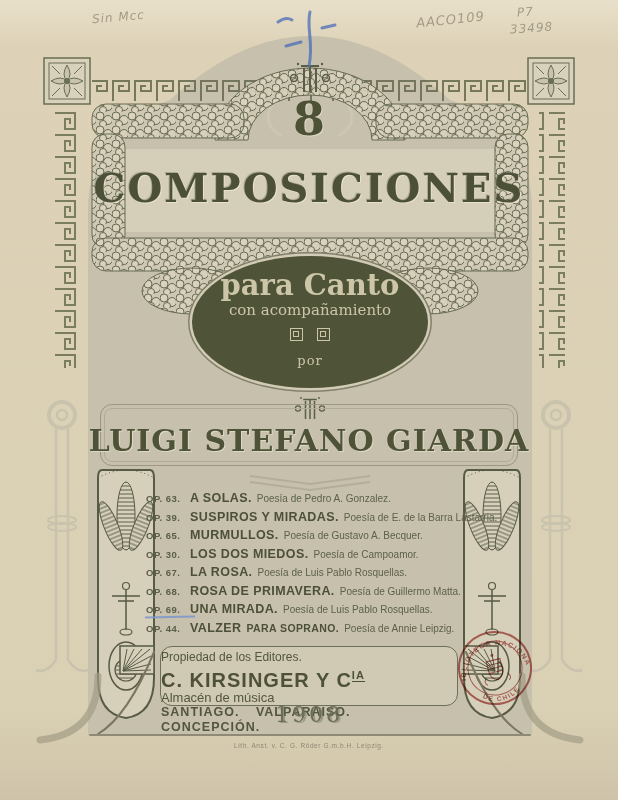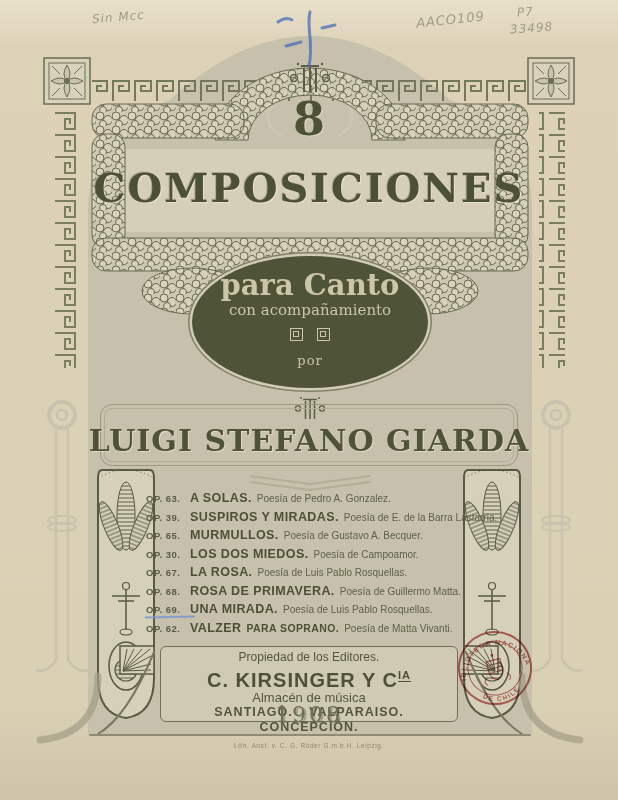--- a/index.html
+++ b/index.html
@@ -35,22 +35,22 @@
   
   .works{left:146px;top:488px;width:350px;list-style:none;margin:0;padding:0;}
   .works li{height:18.5px;white-space:nowrap;font-family:"Liberation Sans",sans-serif;}
   .op{display:inline-block;width:44px;font-size:9.5px;font-weight:bold;color:#5a5e45;letter-spacing:.5px;}
   .wt{font-size:12.5px;font-weight:bold;color:#4c5036;letter-spacing:.4px;margin-right:5px;}
   .ts{font-size:10.5px;font-weight:bold;color:#4c5036;letter-spacing:.4px;}
   .ts:not(:empty){margin-right:5px;}
   .cr{font-size:10px;color:#5d6148;}
   .blueline{left:145px;top:616px;width:50px;height:2px;background:#7b97cc;opacity:.85;transform:rotate(-1deg);}
   
-  .pubbox{left:160px;top:646px;width:298px;height:76px;border:1.5px solid #6d7055;border-radius:6px;
-    background:rgba(232,224,202,.30);box-sizing:border-box;text-align:center;
+  .pubbox{left:160px;top:646px;width:298px;height:60px;border:1.5px solid #6d7055;border-radius:12px;
+    background:rgba(232,224,202,.30);box-sizing:border-box;
     font-family:"Liberation Sans",sans-serif;color:#52563d;}
   .rights{font-size:12px;margin-top:3px;}
   .pubname{font-size:20px;font-weight:bold;letter-spacing:1px;color:#4d5136;line-height:22px;}
   .pubname sup{font-size:11px;border-bottom:1.5px solid #4d5136;}
   .store{font-size:13px;line-height:14px;}
   .cities{font-size:12.5px;font-weight:bold;letter-spacing:1px;word-spacing:12px;line-height:15px;}
   .year{top:702px;font-size:22px;color:#6b6e55;letter-spacing:3px;font-family:"DejaVu Serif",serif;
     text-shadow:2px 1px 0 rgba(101,104,80,.45);}
   .printer{top:742px;font-size:6.5px;color:#8d8772;letter-spacing:.6px;font-family:"Liberation Sans",sans-serif;}
   svg{display:block;}
@@ -206,21 +206,21 @@
   <div class="abs ctr author">LUIGI STEFANO GIARDA</div>
 
   <ul class="abs works">
     <li><span class="op">OP. 63.</span><span class="wt">A SOLAS.</span><span class="ts"></span><span class="cr">Poesía de Pedro A. Gonzalez.</span></li>
     <li><span class="op">OP. 39.</span><span class="wt">SUSPIROS Y MIRADAS.</span><span class="ts"></span><span class="cr">Poesía de E. de la Barra Lastarria.</span></li>
     <li><span class="op">OP. 65.</span><span class="wt">MURMULLOS.</span><span class="ts"></span><span class="cr">Poesía de Gustavo A. Becquer.</span></li>
     <li><span class="op">OP. 30.</span><span class="wt">LOS DOS MIEDOS.</span><span class="ts"></span><span class="cr">Poesía de Campoamor.</span></li>
     <li><span class="op">OP. 67.</span><span class="wt">LA ROSA.</span><span class="ts"></span><span class="cr">Poesía de Luis Pablo Rosquellas.</span></li>
     <li><span class="op">OP. 68.</span><span class="wt">ROSA DE PRIMAVERA.</span><span class="ts"></span><span class="cr">Poesía de Guillermo Matta.</span></li>
     <li><span class="op">OP. 69.</span><span class="wt">UNA MIRADA.</span><span class="ts"></span><span class="cr">Poesía de Luis Pablo Rosquellas.</span></li>
-    <li><span class="op">OP. 62.</span><span class="wt">VALZER</span><span class="ts">PARA SOPRANO.</span><span class="cr">Poesía de Matta Vivanti.</span></li>
+    <li><span class="op">OP. 44.</span><span class="wt">VALZER</span><span class="ts">PARA SOPRANO.</span><span class="cr">Poesía de Annie Leipzig.</span></li>
   </ul>
   <div class="abs blueline"></div>
 
   <div class="abs pubbox">
     <div class="rights">Propiedad de los Editores.</div>
     <div class="pubname"><span>C. KIRSINGER Y C</span><sup>IA</sup></div>
     <div class="store">Almacén de música</div>
     <div class="cities">SANTIAGO. VALPARAISO. CONCEPCIÓN.</div>
   </div>
   <div class="abs ctr year">1908</div>

